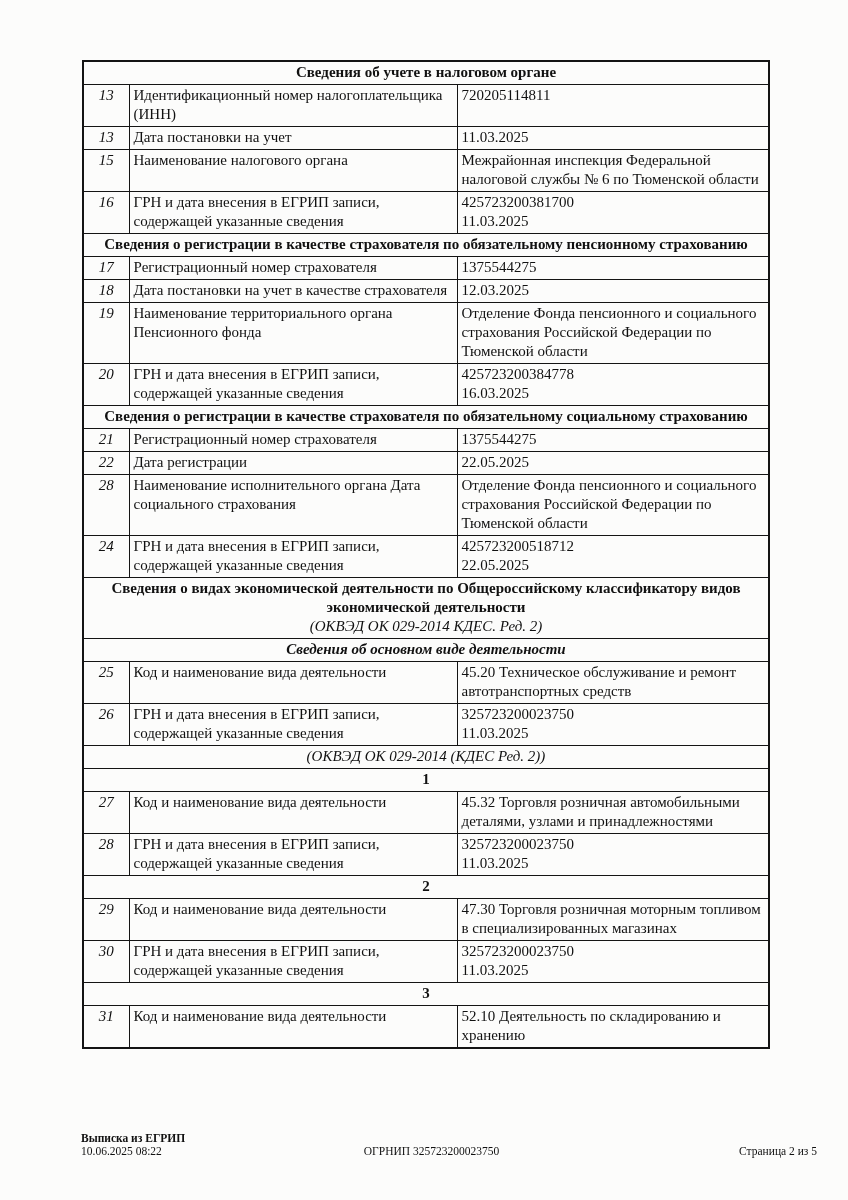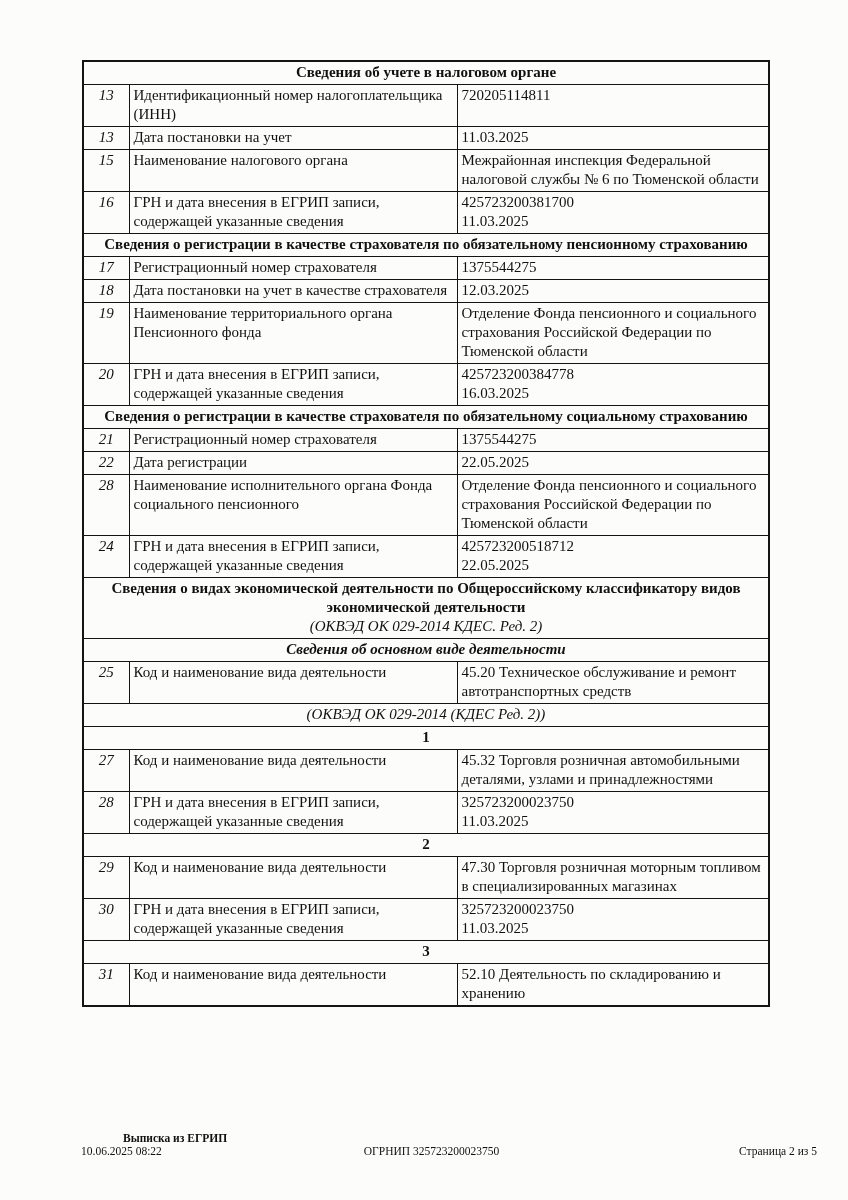--- a/index.html
+++ b/index.html
@@ -45,21 +45,21 @@
   .footer {
     position: absolute;
     left: 0; right: 0;
     top: 1132px;
     font-size: 11.5px;
     line-height: 13px;
   }
   .footer-left {
     position: absolute; left: 81px; top: 0;
   }
-  .footer-title { font-weight: bold; margin-left: 42px; }
+  .footer-title { font-weight: bold; }
   .footer-center {
     position: absolute; left: 15px; right: 0; top: 13px;
     text-align: center;
   }
   .footer-right {
     position: absolute; right: 31px; top: 13px;
     text-align: right;
   }
 </style>
 </head>
@@ -151,21 +151,21 @@
         </tr>
         <tr>
           <td class="cell-num">22</td>
           <td class="cell-label">Дата регистрации</td>
           <td class="cell-value">
             <div>22.05.2025</div>
           </td>
         </tr>
         <tr>
           <td class="cell-num">28</td>
-          <td class="cell-label">Наименование исполнительного органа Фонда социального пенсионного</td>
+          <td class="cell-label">Наименование исполнительного органа Дата социального страхования</td>
           <td class="cell-value">
             <div>Отделение Фонда пенсионного и социального страхования Российской Федерации по Тюменской области</div>
           </td>
         </tr>
         <tr>
           <td class="cell-num">24</td>
           <td class="cell-label">ГРН и дата внесения в ЕГРИП записи, содержащей указанные сведения</td>
           <td class="cell-value">
             <div>425723200518712</div>
             <div>22.05.2025</div>
@@ -180,20 +180,28 @@
         <tr>
           <td colspan="3" class="section-cell">
             <div class="section-line bold italic">Сведения об основном виде деятельности</div>
           </td>
         </tr>
         <tr>
           <td class="cell-num">25</td>
           <td class="cell-label">Код и наименование вида деятельности</td>
           <td class="cell-value">
             <div>45.20 Техническое обслуживание и ремонт автотранспортных средств</div>
+          </td>
+        </tr>
+        <tr>
+          <td class="cell-num">26</td>
+          <td class="cell-label">ГРН и дата внесения в ЕГРИП записи, содержащей указанные сведения</td>
+          <td class="cell-value">
+            <div>325723200023750</div>
+            <div>11.03.2025</div>
           </td>
         </tr>
         <tr>
           <td colspan="3" class="section-cell">
             <div class="section-line italic">(ОКВЭД ОК 029-2014 (КДЕС Ред. 2))</div>
           </td>
         </tr>
         <tr>
           <td colspan="3" class="section-cell">
             <div class="section-line bold">1</div>

